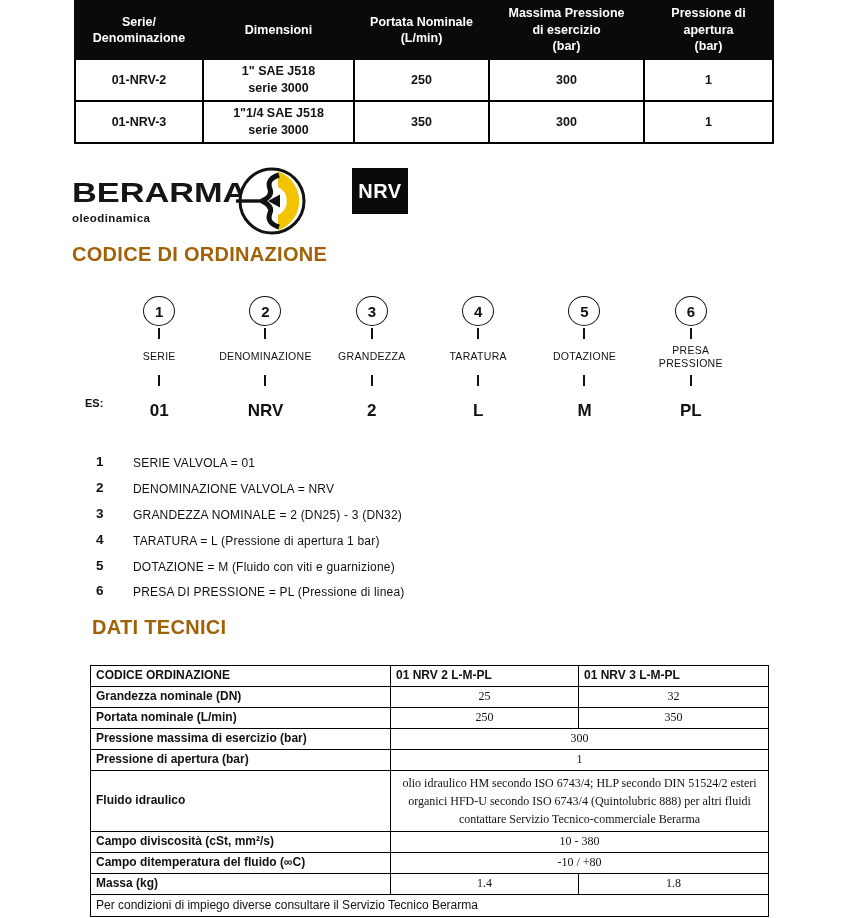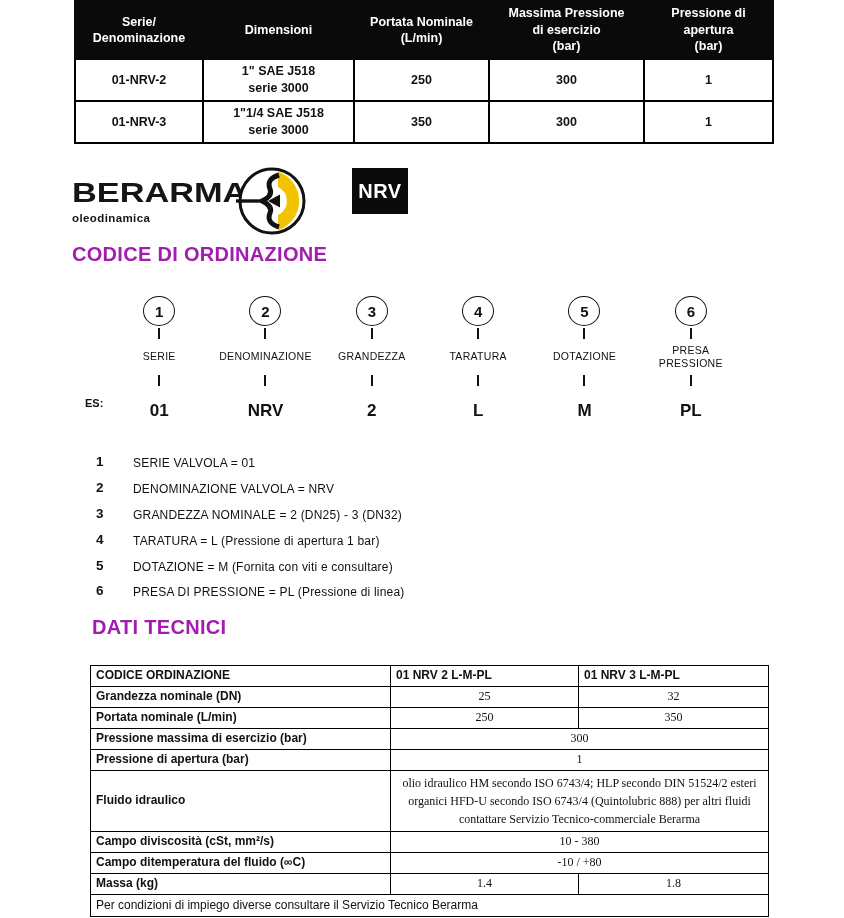--- a/index.html
+++ b/index.html
@@ -59,21 +59,21 @@
     width: 56px; height: 46px; background: #0a0a0a;
     color: #fff; font-size: 20px; font-weight: bold;
     display: flex; align-items: center; justify-content: center;
     letter-spacing: 0.5px;
   }
 
   
   .section-title {
     position: absolute;
     font-size: 20px; font-weight: bold; letter-spacing: 0.3px;
-    color: #a21caf;
+    color: #a16207;
   }
   .ordering-title { left: 72px; top: 243px; }
   .tech-title { left: 92px; top: 616px; }
 
   
   .ordering-diagram {
     position: absolute; left: 106px; top: 296px;
     width: 638px;
     display: grid; grid-template-columns: repeat(6, 1fr);
   }
@@ -257,21 +257,21 @@
     <div class="legend-item">
       <div class="legend-num">3</div>
       <div class="legend-text">GRANDEZZA NOMINALE = 2 (DN25) - 3 (DN32)</div>
     </div>
     <div class="legend-item">
       <div class="legend-num">4</div>
       <div class="legend-text">TARATURA = L (Pressione di apertura 1 bar)</div>
     </div>
     <div class="legend-item">
       <div class="legend-num">5</div>
-      <div class="legend-text">DOTAZIONE = M (Fornita con viti e consultare)</div>
+      <div class="legend-text">DOTAZIONE = M (Fluido con viti e guarnizione)</div>
     </div>
     <div class="legend-item">
       <div class="legend-num">6</div>
       <div class="legend-text">PRESA DI PRESSIONE = PL (Pressione di linea)</div>
     </div>
   </div>
 
   <div class="section-title tech-title">DATI TECNICI</div>
 
   <table class="tech-table">

